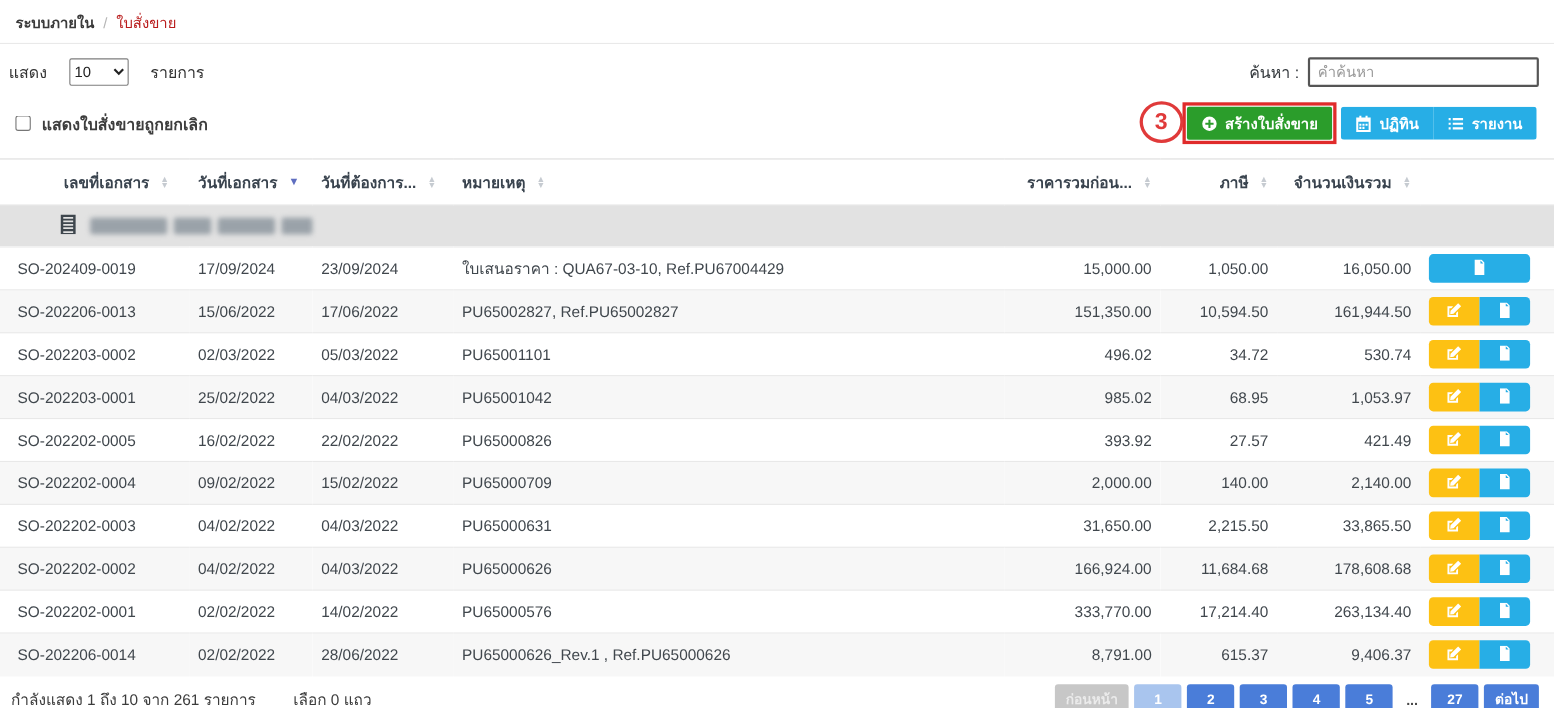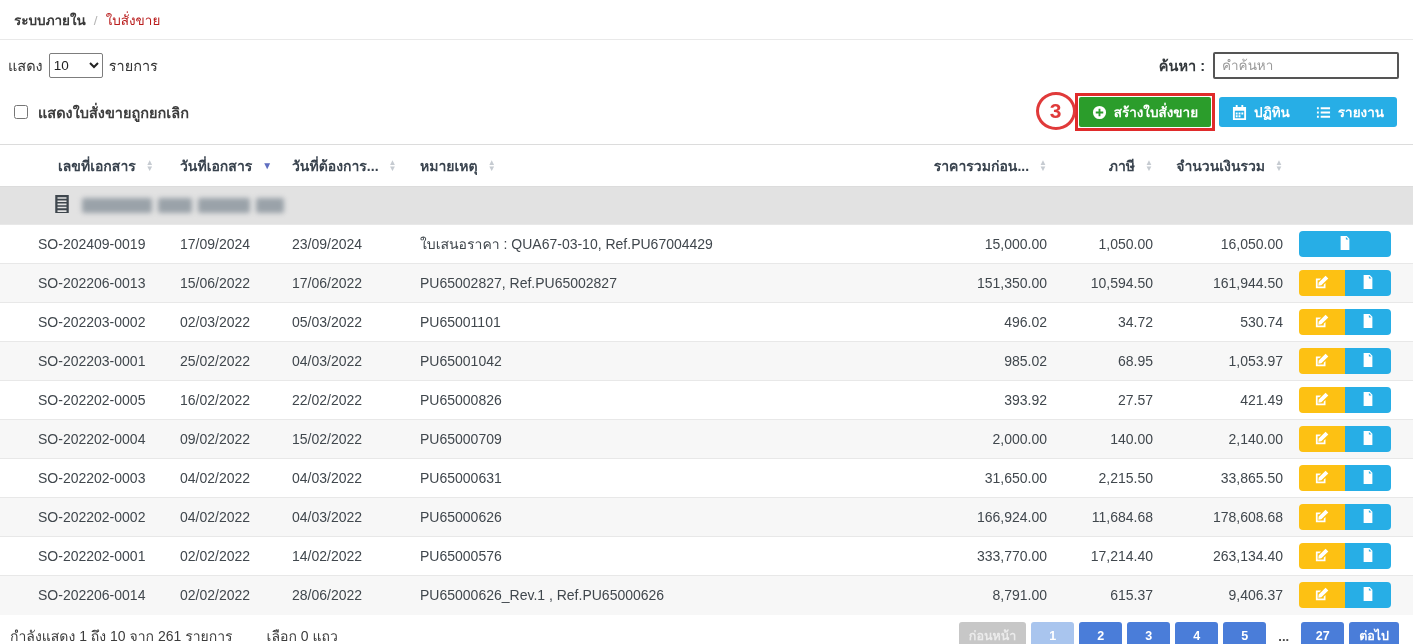--- a/index.html
+++ b/index.html
@@ -8,25 +8,25 @@
 
   
   .topbar { display:flex; align-items:center; gap:8px; padding:9px 14px 8px; border-bottom:1px solid #e9e9e9; font-size:13.5px; }
   .crumb-main { font-weight:bold; color:#3a3a3a; }
   .crumb-sep { color:#b5b5b5; }
   .crumb-cur { color:#b91c1c; }
 
   
   .controls { padding:12px 14px 0 8px; }
   .ctl-row1 { display:flex; justify-content:space-between; align-items:center; }
-  .show-group { display:flex; align-items:center; gap:6px; font-size:14.5px; color:#333; }
+  .show-group { display:flex; align-items:center; gap:20px; font-size:14.5px; color:#333; }
   .show-select { width:54px; height:25px; font-size:13.5px; border:1px solid #7d7d7d; border-radius:2px; background:#fff; color:#222; }
   .search-group { display:flex; align-items:center; gap:8px; }
-  .search-label { font-weight:bold; font-size:14.5px; color:#33383c; }
-  .search-input { width:186px; height:27px; border:2px solid #555; border-radius:2px; padding:0 7px; font-size:13.5px; color:#333; font-family:inherit; }
+  .search-label { font-weight:normal; font-size:14.5px; color:#33383c; }
+  .search-input { width:210px; height:27px; border:2px solid #555; border-radius:2px; padding:0 7px; font-size:13.5px; color:#333; font-family:inherit; }
   .search-input::placeholder { color:#9a9a9a; }
 
   .ctl-row2 { display:flex; justify-content:space-between; margin-top:14px; }
   .chk-group { display:flex; align-items:center; gap:10px; padding-left:6px; font-size:14.5px; font-weight:600; color:#3d3d3d; }
   .chk-group input { width:14px; height:14px; }
 
   .btn-zone { display:flex; align-items:center; position:relative; margin-right:2px; }
   .annot-circle { position:absolute; left:-42px; top:-4px; width:40px; height:38px; border:3px solid #e03a3a; border-radius:50%; display:flex; align-items:center; justify-content:center; color:#e03a3a; font-size:21px; font-weight:bold; background:transparent; z-index:3; }
   .annot-box { border:3px solid #e02b2b; padding:1px; position:relative; z-index:2; }
   .btn { display:inline-flex; align-items:center; justify-content:center; gap:7px; height:30px; padding:0 13px; border:none; color:#fff; font-weight:bold; font-size:13.5px; cursor:pointer; font-family:Liberation Mono, monospace; }
@@ -44,21 +44,21 @@
   tbody tr.stripe { background:#f7f7f7; }
   .col-doc   { width:172px; }
   .col-date1 { width:112px; }
   .col-date2 { width:128px; }
   .col-note  { width:auto; }
   .col-amt1  { width:142px; }
   .col-tax   { width:106px; }
   .col-total { width:130px; }
   .col-act   { width:122px; }
   th.h-doc { padding-left:58px; }
-  td.c-doc { padding-left:38px; }
+  td.c-doc { padding-left:16px; }
   td.c-amt, th.h-amt { text-align:right; }
   
   .sort { display:inline-flex; flex-direction:column; line-height:5px; font-size:8px; color:#c6cbd1; }
   .sort .a { height:6px; }
   .sort.desc { color:#5f6ec0; font-size:10px; }
 
   
   tr.group-row { background:#e2e2e2; border-top:1px solid #dcdcdc; }
   tr.group-row td { height:38px; }
   .group-inner { display:flex; align-items:center; gap:12px; padding-left:46px; }

